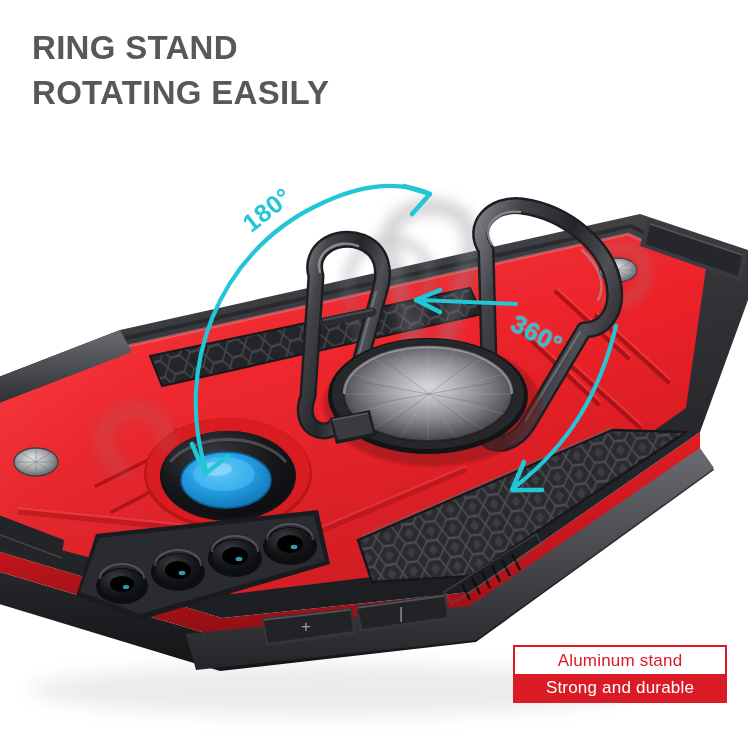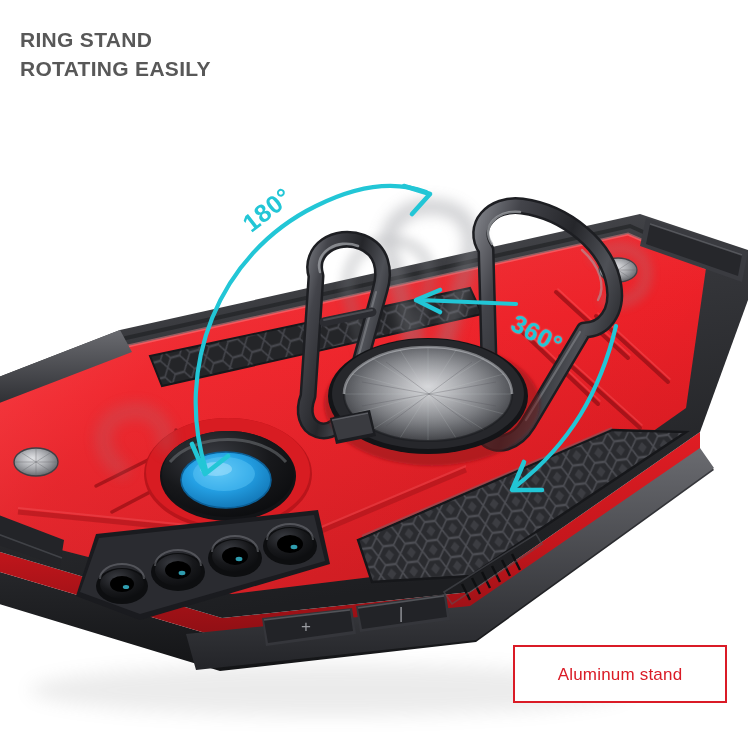--- a/index.html
+++ b/index.html
@@ -13,25 +13,25 @@
     width: 750px;
     height: 750px;
     background: #ffffff;
     overflow: hidden;
     font-family: "Liberation Sans", sans-serif;
   }
 
   
   .headline {
     position: absolute;
-    left: 20px;
+    left: 32px;
     top: 26px;
     width: 420px;
     color: #585858;
-    font-size: 21px;
+    font-size: 33px;
     font-weight: bold;
     letter-spacing: 0.3px;
     line-height: 1.36;
     white-space: pre-line;
   }
   .subhead {
     position: absolute;
     left: 33px;
     top: 116px;
     width: 430px;
@@ -543,15 +543,16 @@
   <div class="headline">RING STAND
 ROTATING EASILY</div>
 
 
   <div class="ann" id="ann-180">180°</div>
 
   <div class="ann" id="ann-360">360°</div>
 
   <div id="badge">
     <div class="row row-top">Aluminum stand</div>
+    <div class="row row-bottom">Strong and durable</div>
   </div>
 
 </div>
 
 </body></html>

